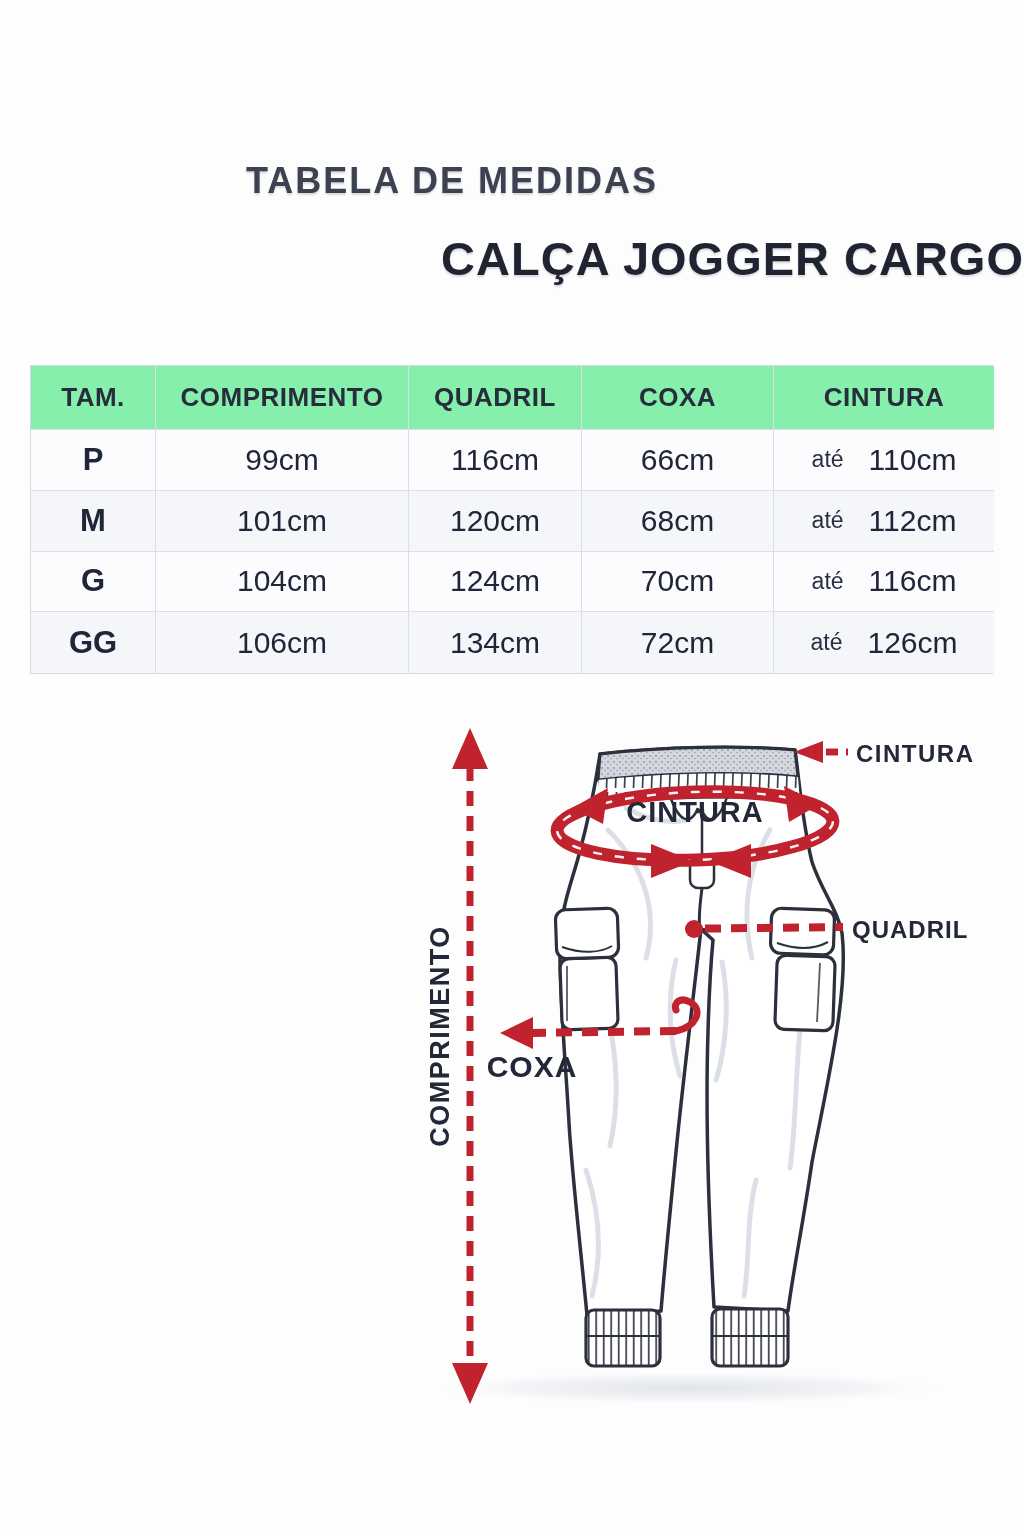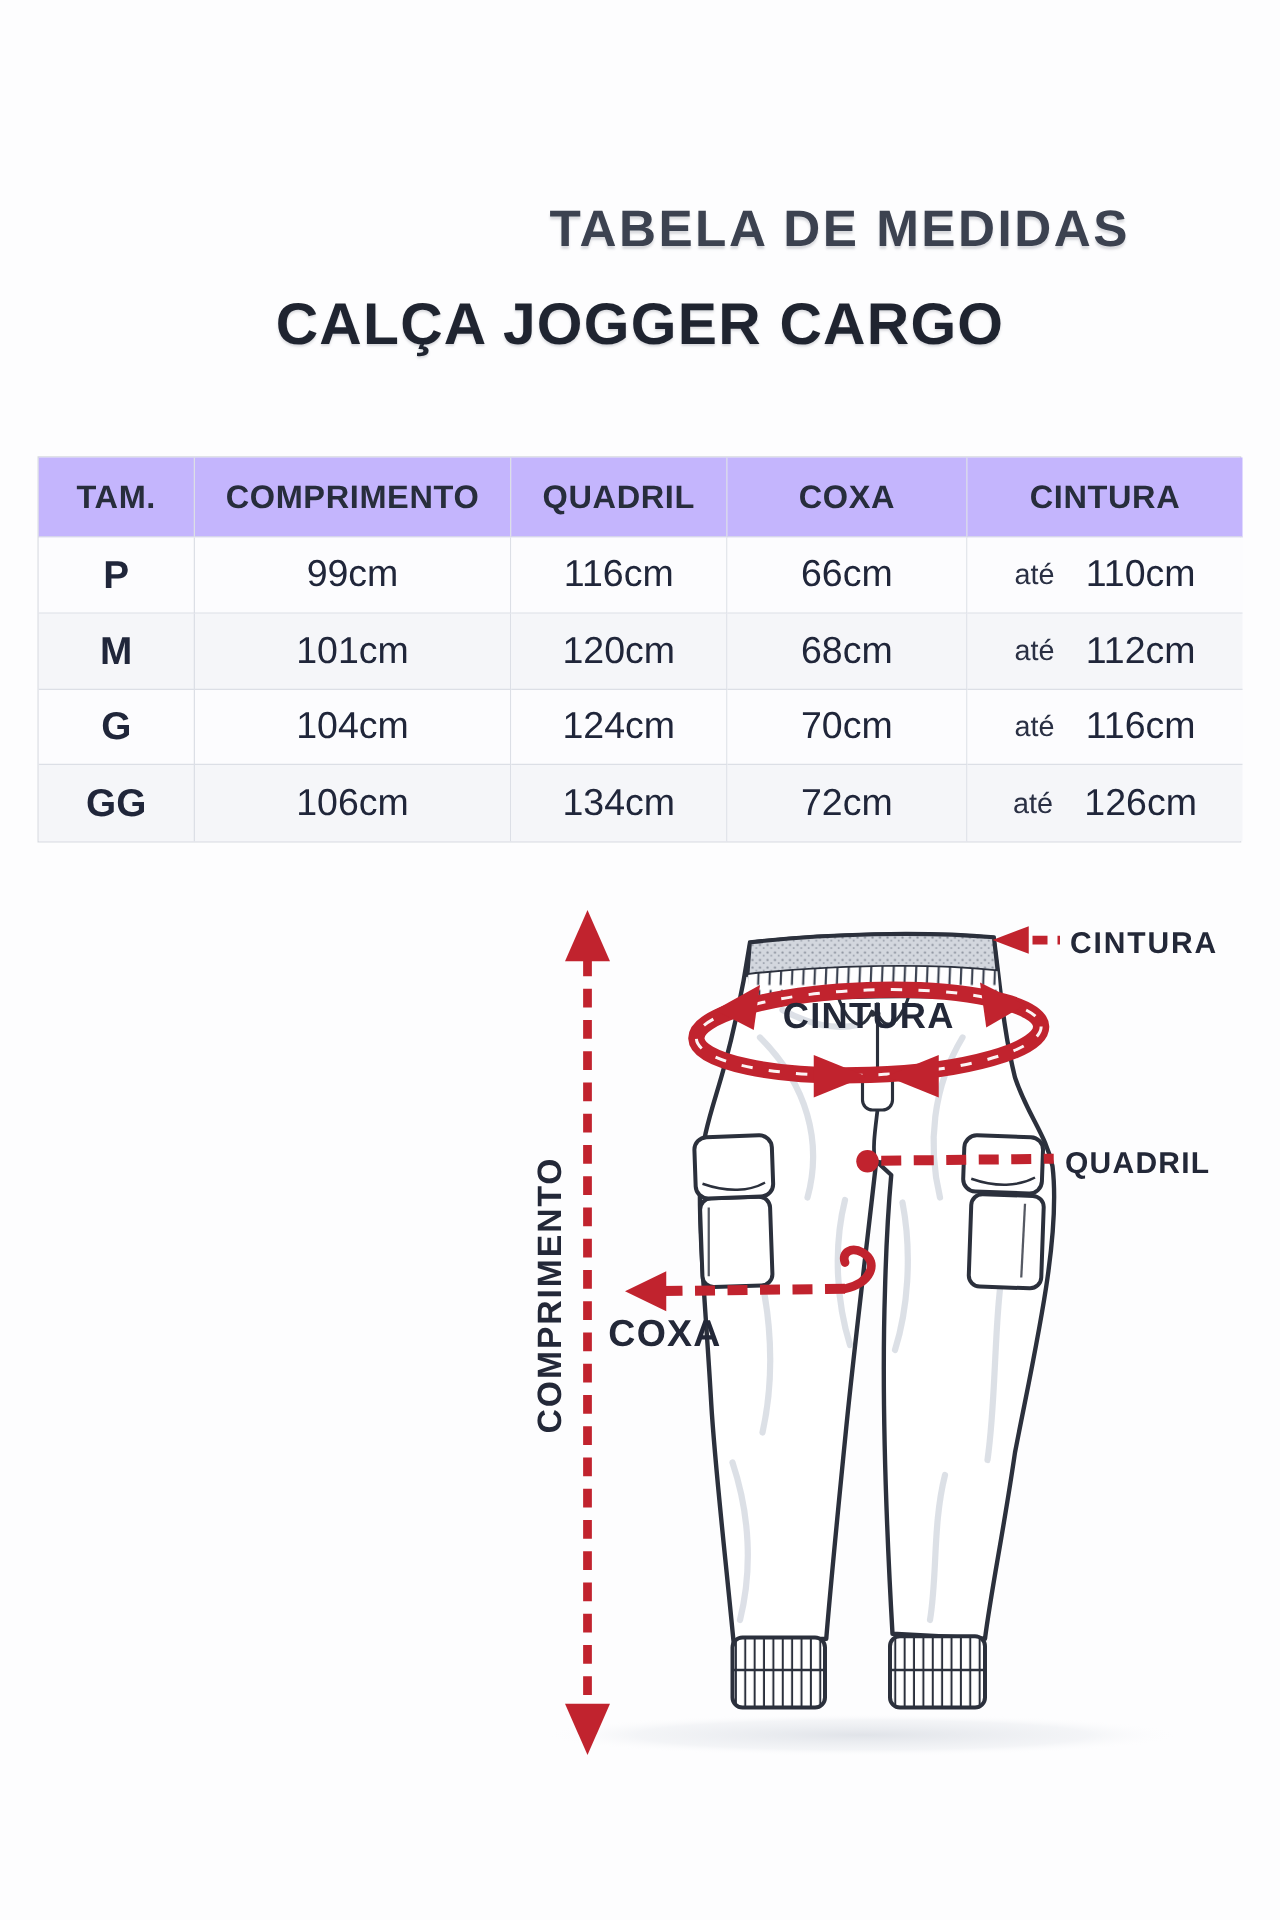--- a/index.html
+++ b/index.html
@@ -3,45 +3,45 @@
 <meta charset="utf-8">
 <style>
   html,body{margin:0;padding:0;}
   body{
     width:1024px;height:1536px;position:relative;overflow:hidden;
     background:#fdfdfe;
     font-family:"Liberation Sans","DejaVu Sans",sans-serif;
     -webkit-font-smoothing:antialiased;
   }
   .title{
-    position:absolute;top:160px;left:0;width:904px;text-align:right;
-    font-size:41px;font-weight:700;letter-spacing:2px;color:#3c4250;
+    position:absolute;top:160px;left:0;width:904px;text-align:center;
+    font-size:36px;font-weight:700;letter-spacing:2px;color:#3c4250;
     text-shadow:0 2px 2px rgba(50,55,70,.18);
   }
   .subtitle{
-    position:absolute;top:231px;left:0;width:1024px;text-align:center;
+    position:absolute;top:231px;left:0;width:1024px;text-align:right;
     font-size:47px;font-weight:800;letter-spacing:1px;color:#1f2430;
     text-shadow:0 2px 2px rgba(50,55,70,.18);
   }
   .size-table{
     position:absolute;left:30px;top:365px;width:963px;
     display:grid;
     grid-template-columns:125px 253px 173px 192px 220px;
     grid-template-rows:64px repeat(4,60.75px);
     border:1px solid #d6d9e0;background:#ffffff;box-sizing:border-box;
   }
   .trow{display:contents;}
   .cell{
     display:flex;align-items:center;justify-content:center;
     border-right:1px solid #dcdfe6;border-bottom:1px solid #dcdfe6;
     color:#20263a;box-sizing:border-box;
   }
   .trow .cell:nth-child(5){border-right:none;}
   .head .cell{
-    background:#c4b5fd;font-size:26px;font-weight:700;letter-spacing:.5px;color:#272d3c;
+    background:#86efac;font-size:26px;font-weight:700;letter-spacing:.5px;color:#272d3c;
   }
   .body-row .cell{font-size:30px;font-weight:500;}
   .body-row .cell.size{font-weight:700;font-size:31px;}
   .body-row:nth-of-type(odd) .cell{background:#f5f6f9;}
   .body-row:nth-of-type(even) .cell{background:#fcfcfe;}
   .body-row:last-of-type .cell{border-bottom:none;}
   .ate{font-size:23px;font-weight:400;margin-right:25px;color:#2a3044;}
   .diagram{position:absolute;left:0;top:700px;width:1024px;height:836px;}
   .lbl{fill:#232838;font-family:"Liberation Sans","DejaVu Sans",sans-serif;}
 </style>

